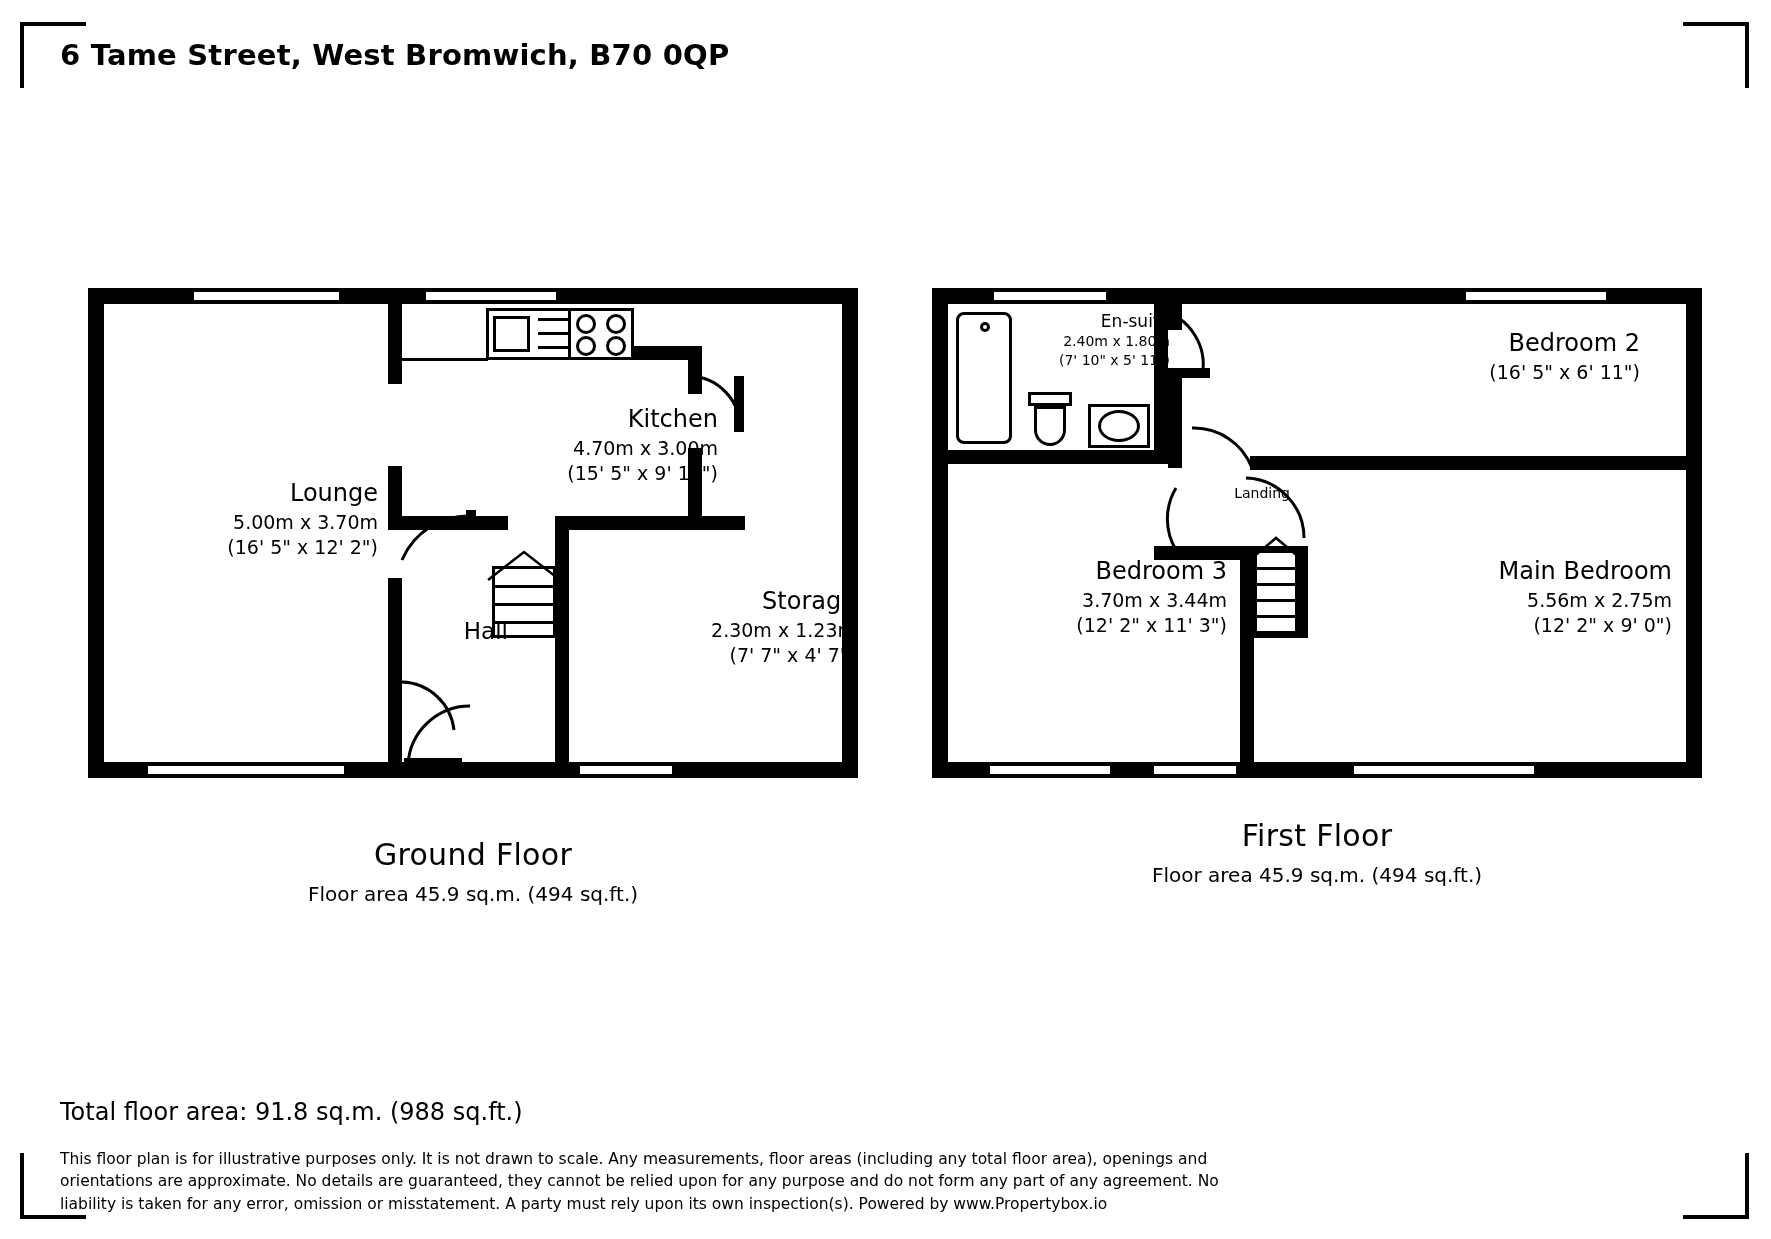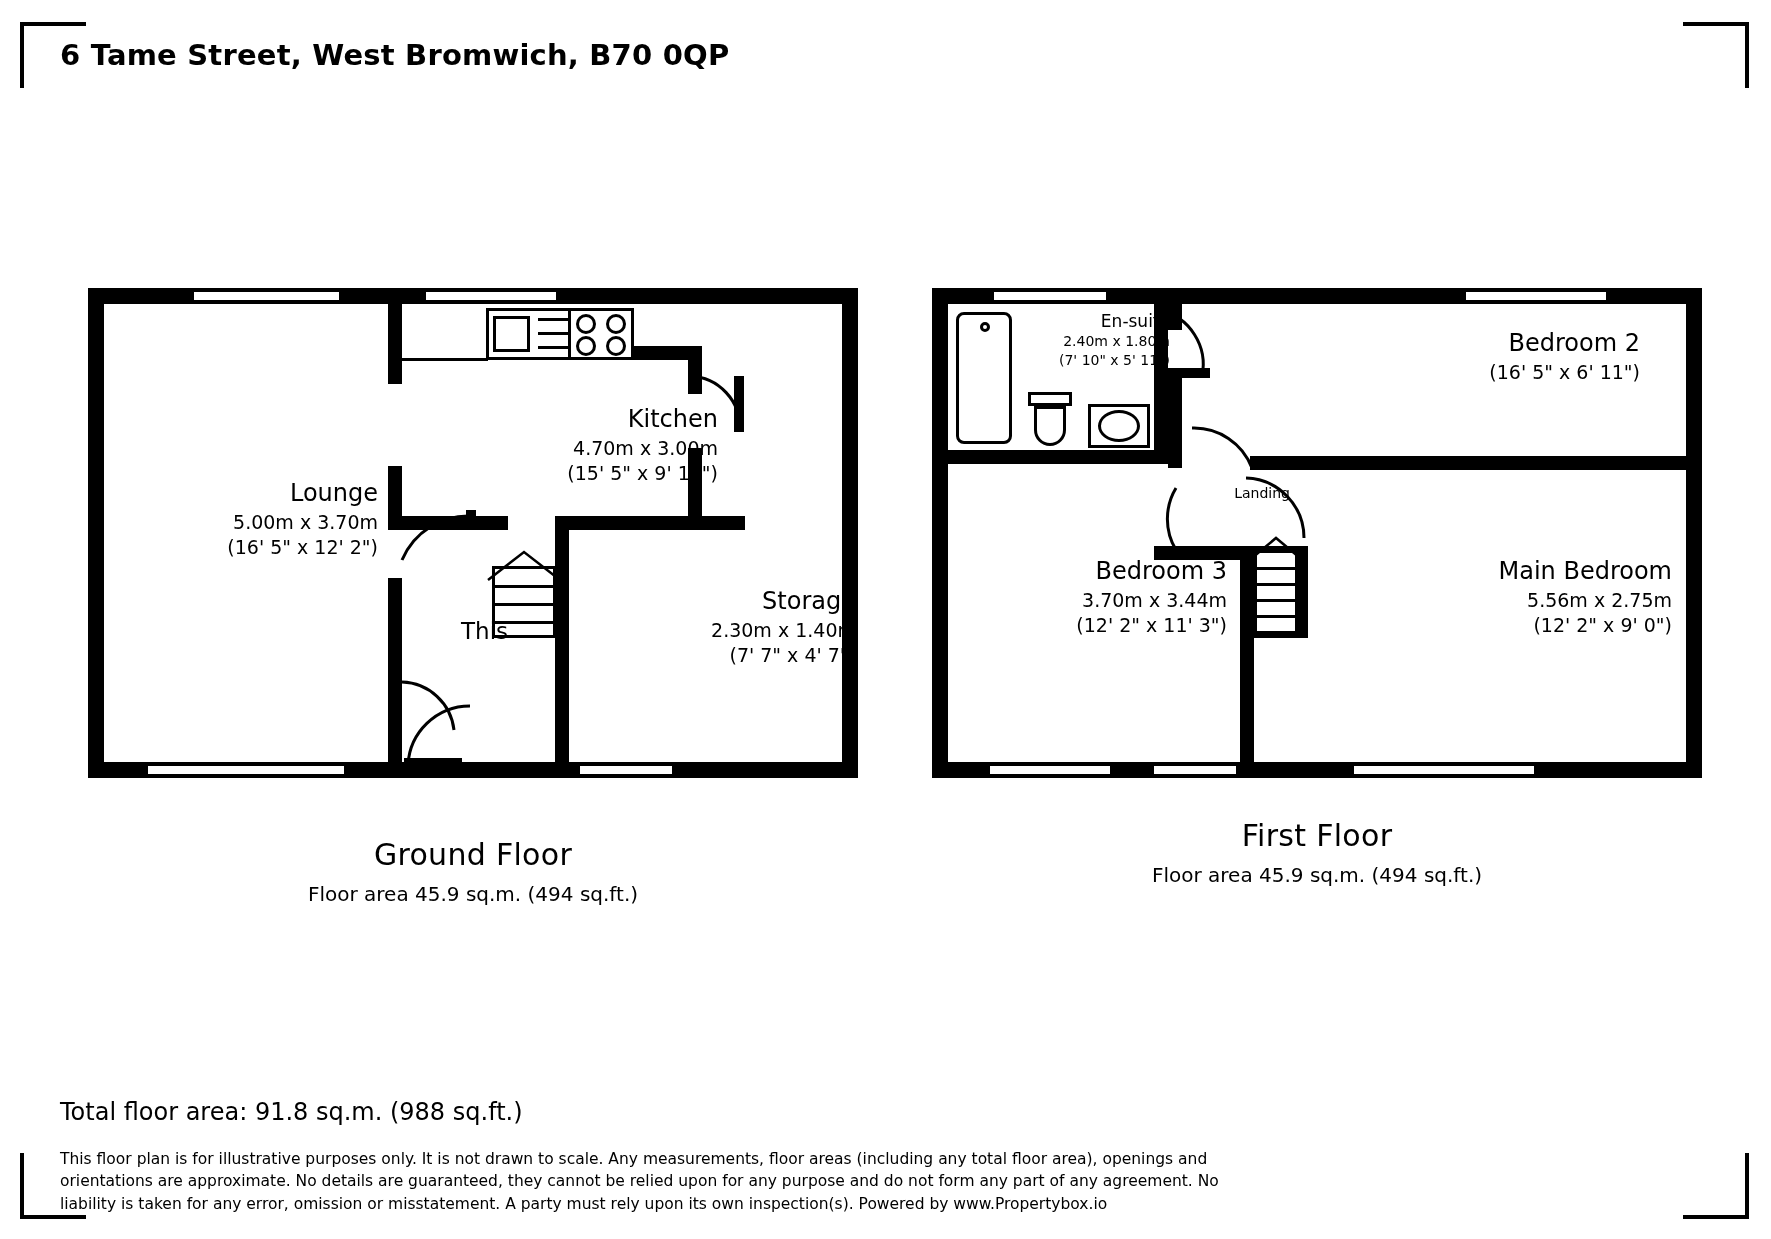--- a/index.html
+++ b/index.html
@@ -218,26 +218,26 @@
     </div>
 
     <div class="room" style="left:410px; top:116px; width:220px;">
       <div class="rname">Kitchen</div>
       <div class="rdim">4.70m x 3.00m</div>
       <div class="rdim">(15' 5" x 9' 10")</div>
     </div>
 
     <div class="room" style="left:548px; top:298px; width:220px;">
       <div class="rname">Storage</div>
-      <div class="rdim">2.30m x 1.40m</div>
+      <div class="rdim">2.30m x 1.23m</div>
       <div class="rdim">(7' 7" x 4' 7")</div>
     </div>
 
     <div class="room plain" style="left:300px; top:328px; width:120px;">
-      <div class="rname">This</div>
+      <div class="rname">Hall</div>
     </div>
 
     <div class="plan-caption" style="left:0; top:530px;margin-top:19px;">
       <div class="fl-name">Ground Floor</div>
       <div class="fl-area">Floor area 45.9 sq.m. (494 sq.ft.)</div>
     </div>
   </div>
 
   <div class="plan" style="left:932px; top:288px; width:770px; height:500px;">
 

